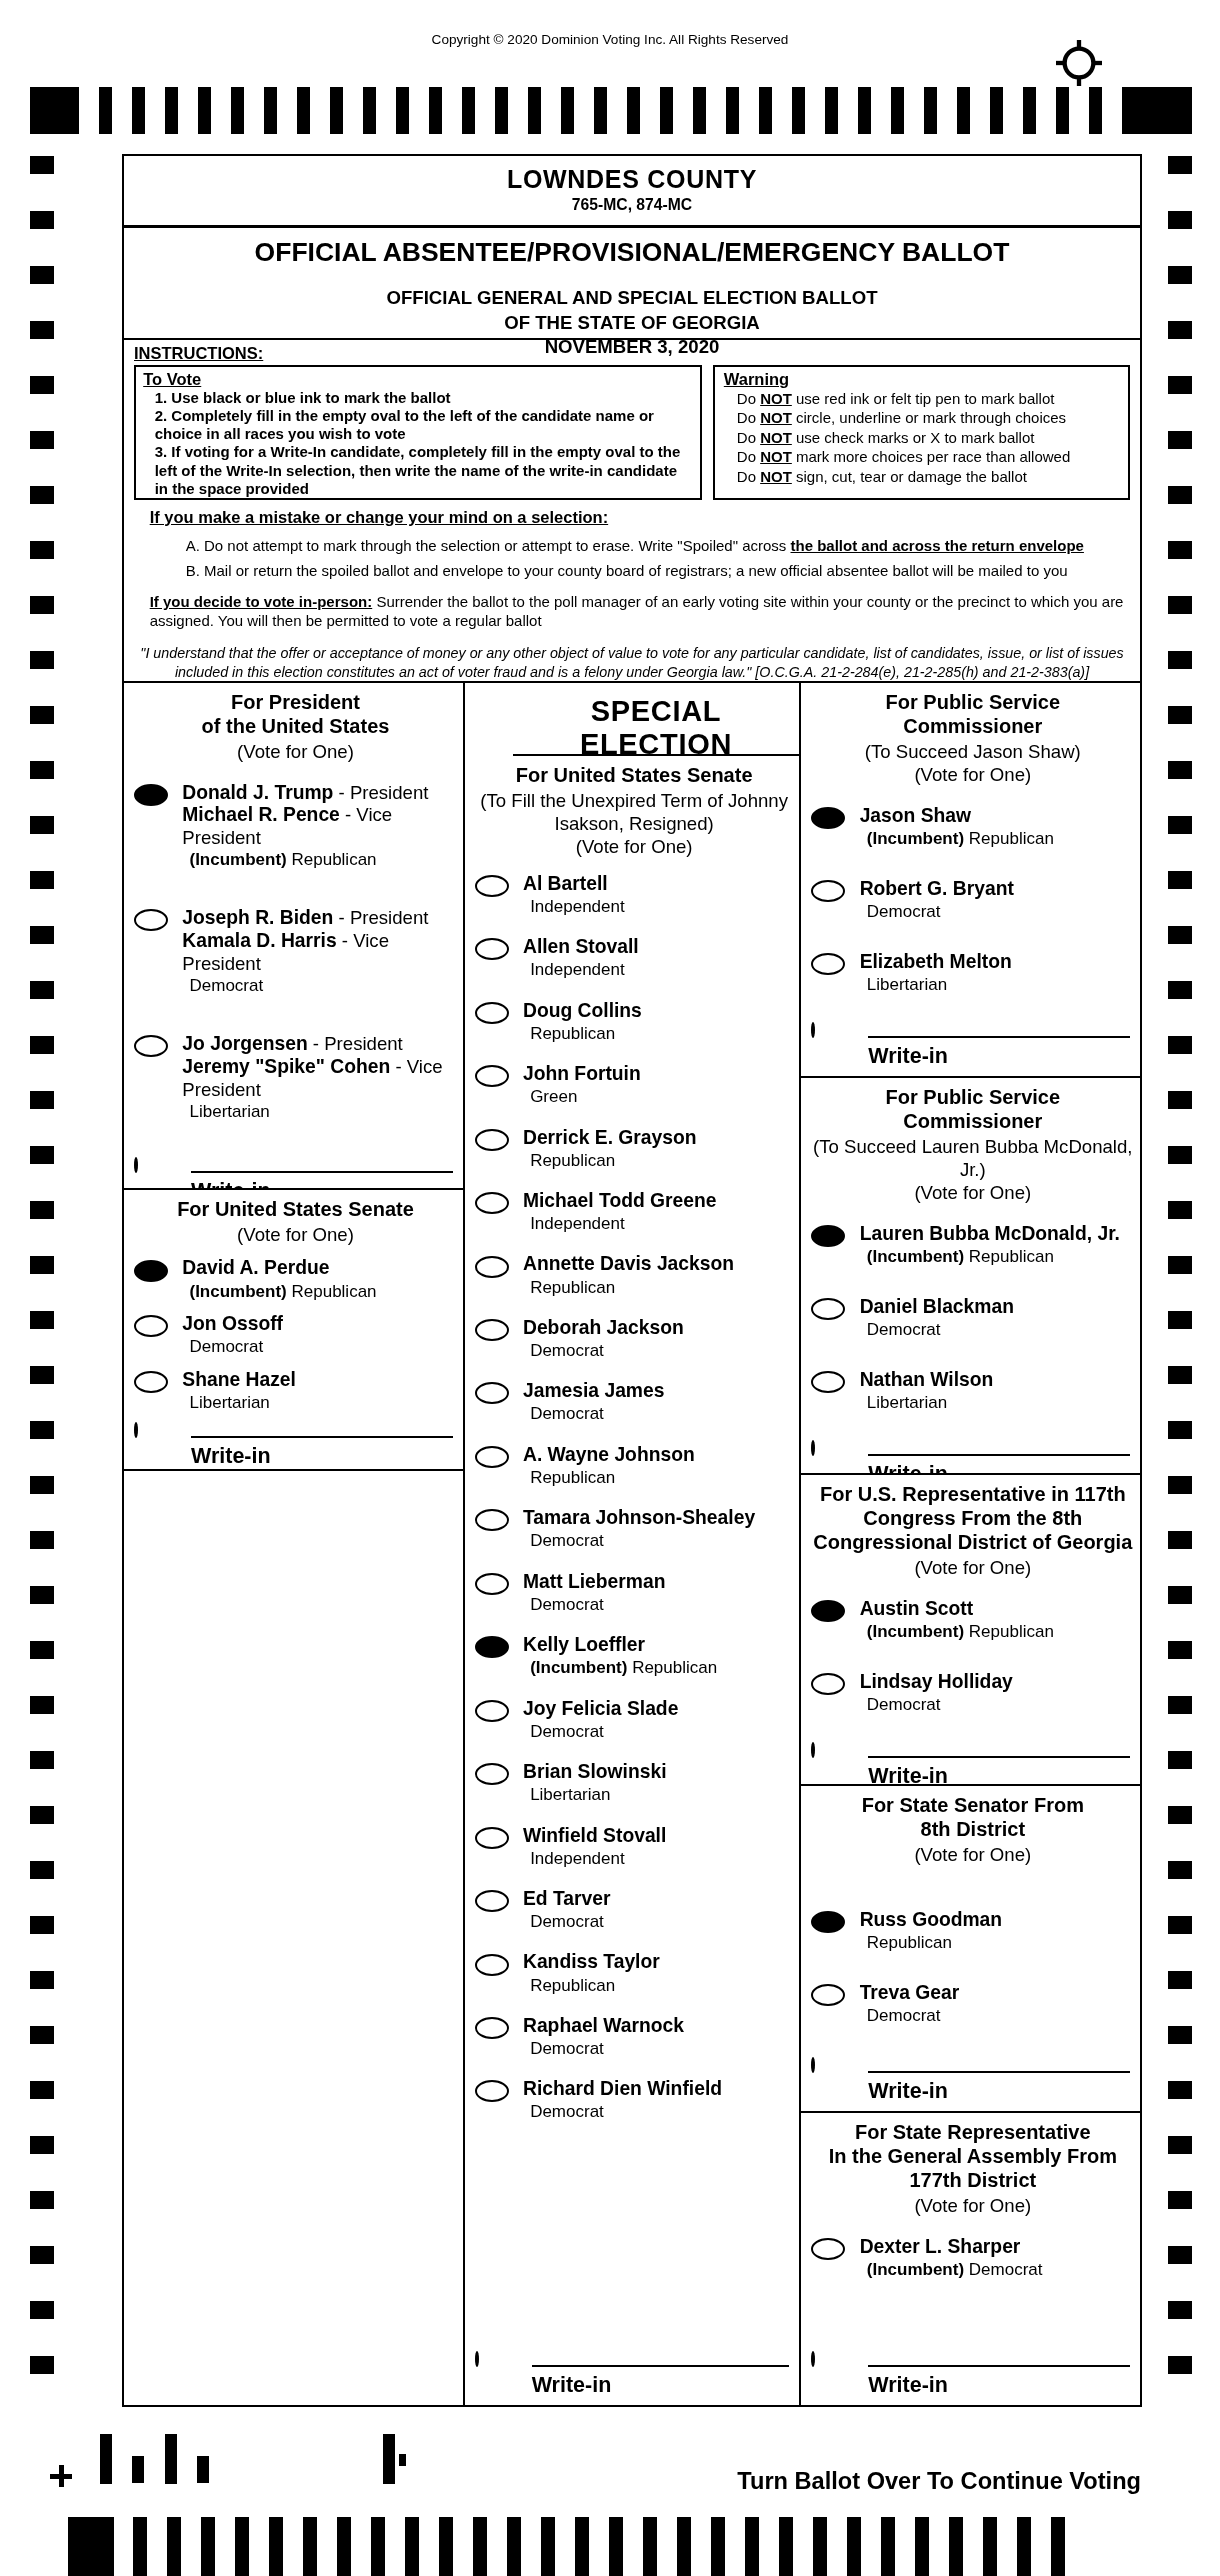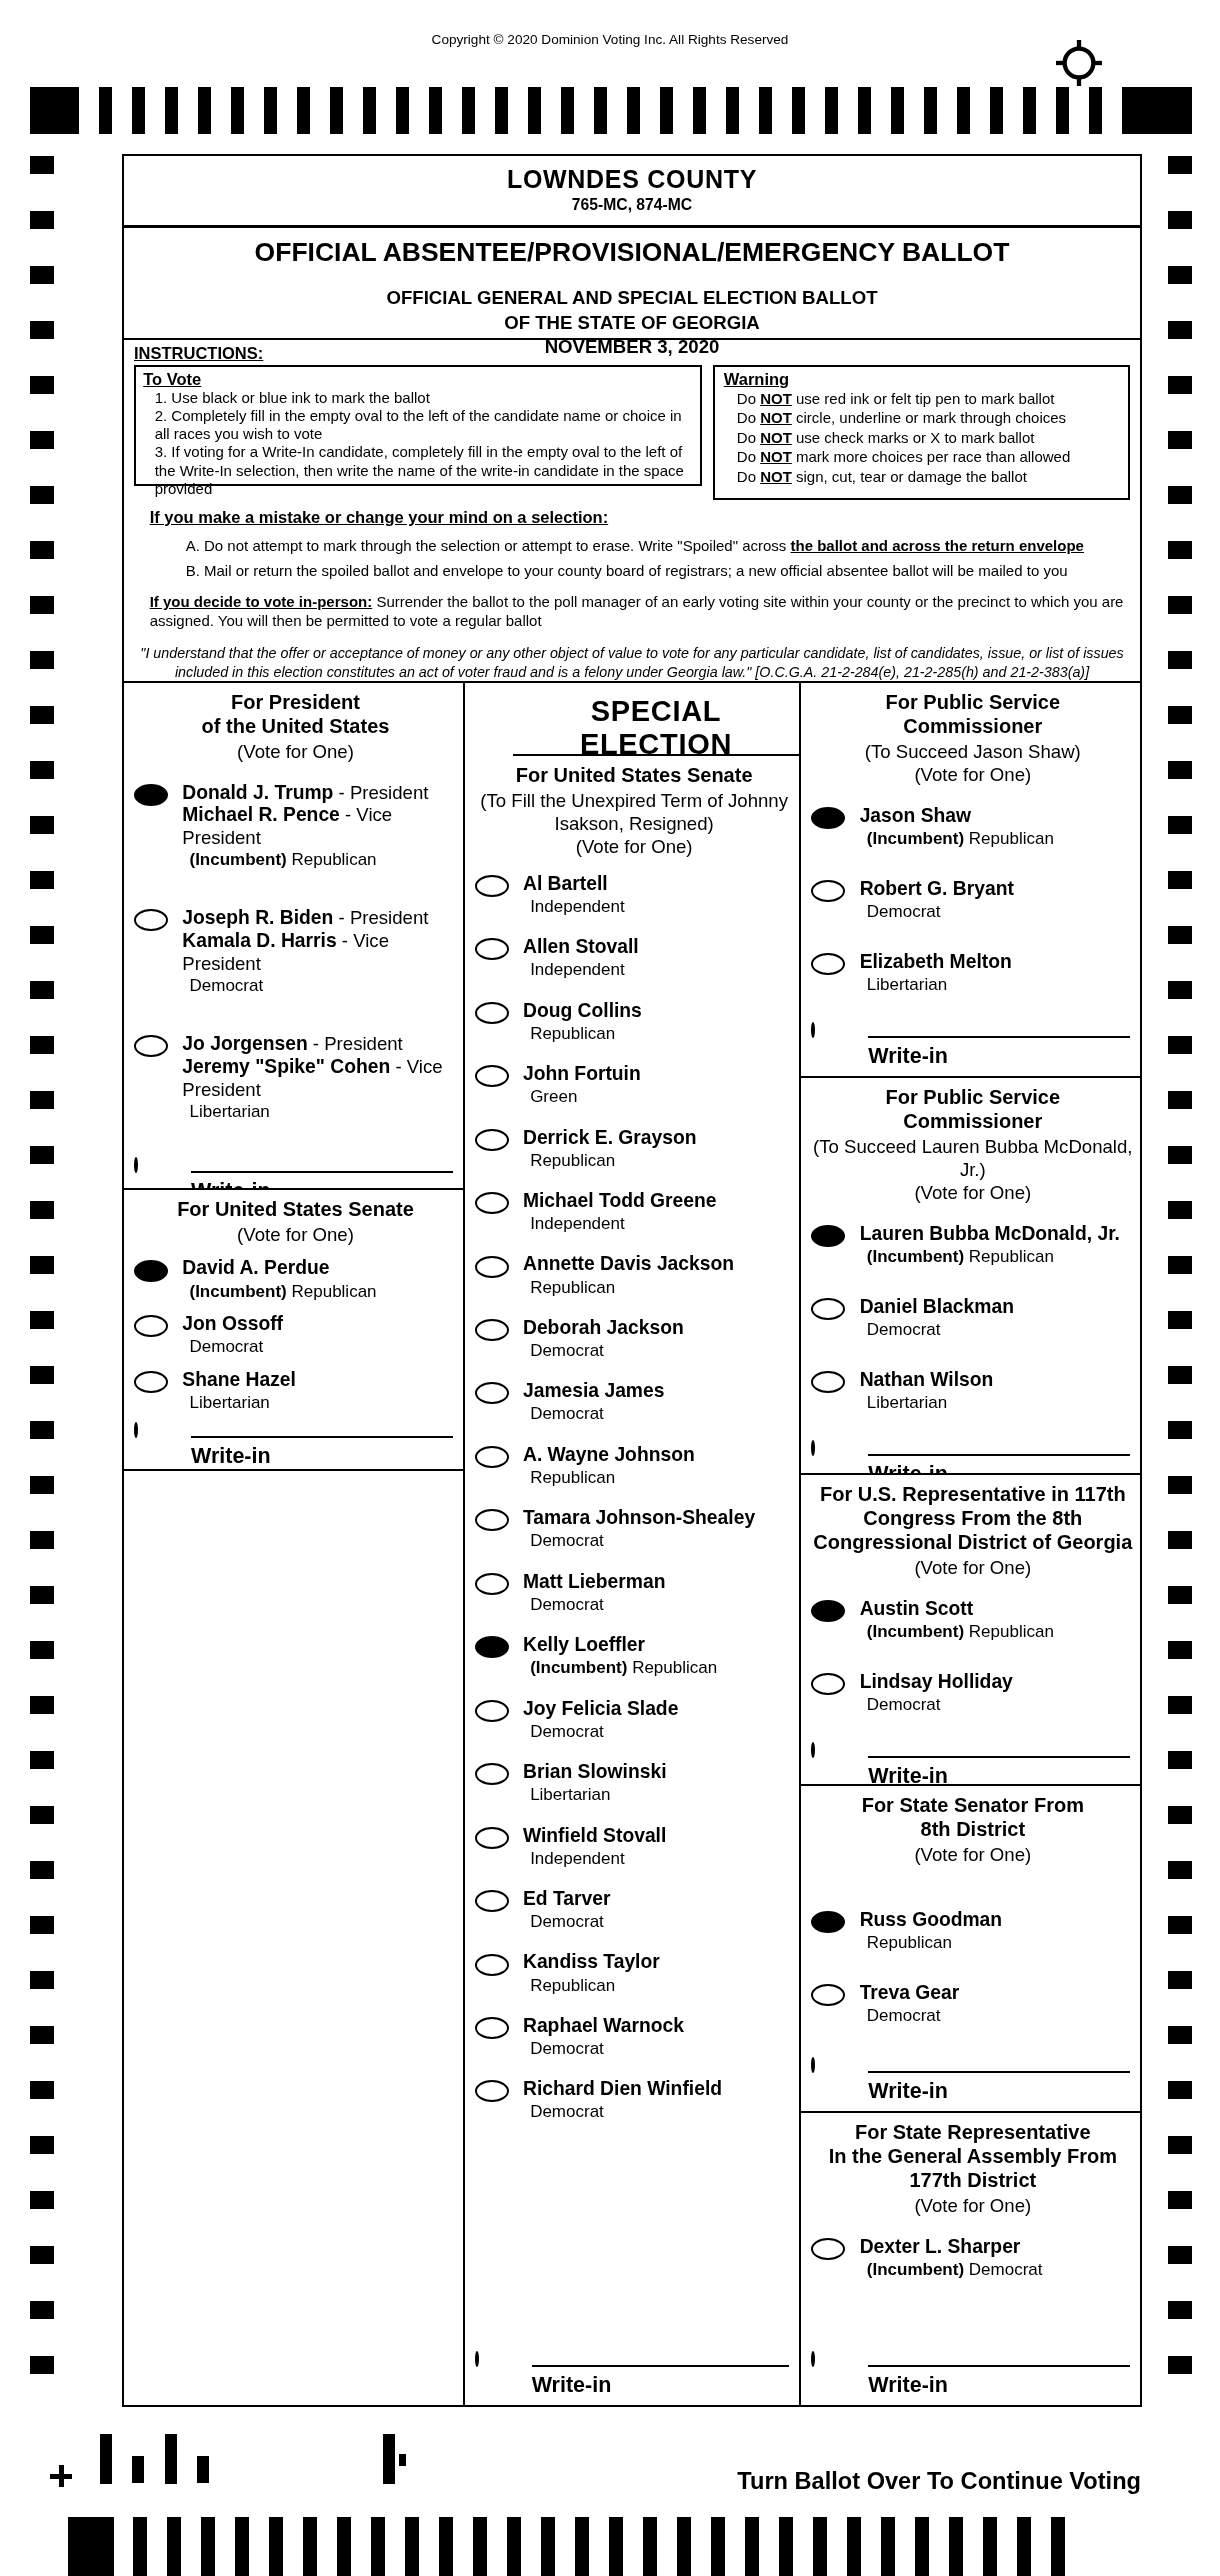--- a/index.html
+++ b/index.html
@@ -34,24 +34,24 @@
   .county { font-size:25px; font-weight:bold; letter-spacing:0.7px; margin-top:8.6px; }
   .code { font-size:15.7px; font-weight:bold; margin-top:2.9px; }
 
   .title-sec { border-top:3.6px solid #000; height:113px; text-align:center; }
   .ballot-title { font-size:26.5px; font-weight:bold; margin-top:8.6px; }
   .subtitle { font-size:18.6px; font-weight:bold; line-height:1.32; margin-top:18.6px; }
 
   .instr-sec { border-top:2.1px solid #000; flex:0 0 335px; padding:4.3px 10px 0 10px; }
   .instr-label { font-size:16.5px; font-weight:bold; text-decoration:underline; }
   .instr-boxes { display:flex; gap:11.5px; margin-top:1.4px; }
-  .tovote-box { width:57%; border:2.9px solid #000; padding:2.9px 7.2px 5.7px 7.2px; height:121px; }
+  .tovote-box { width:57%; border:2.9px solid #000; padding:2.9px 7.2px 5.7px 7.2px; height:135px; }
   .warn-box { flex:1; border:2.9px solid #000; padding:2.9px 7.2px 5.7px 8.6px; height:135px; }
   .box-title { font-size:16.5px; font-weight:bold; text-decoration:underline; }
-  .tv-item { font-size:15px; line-height:1.22; margin-left:11.5px; }
+  .tv-item { font-size:15px; line-height:1.22; margin-left:11.5px;font-weight:bold; }
   .w-item { font-size:15px; line-height:1.3; margin-left:13px; }
   .bu { font-weight:bold; text-decoration:underline; }
   .mistake { margin:8.6px 2.9px 0 15.7px; }
   .m-head { font-size:16.5px; font-weight:bold; text-decoration:underline; }
   .m-line { font-size:15px; margin-top:5.7px; line-height:1.25;margin-left:36px; }
   .m-line.first { margin-top:10px; }
   .inperson { font-size:15px; margin:11.5px 2.9px 0 15.7px; line-height:1.3; }
   .legal { font-style:italic; font-size:14.3px; text-align:center; margin-top:13px;
     line-height:1.3; }
 

